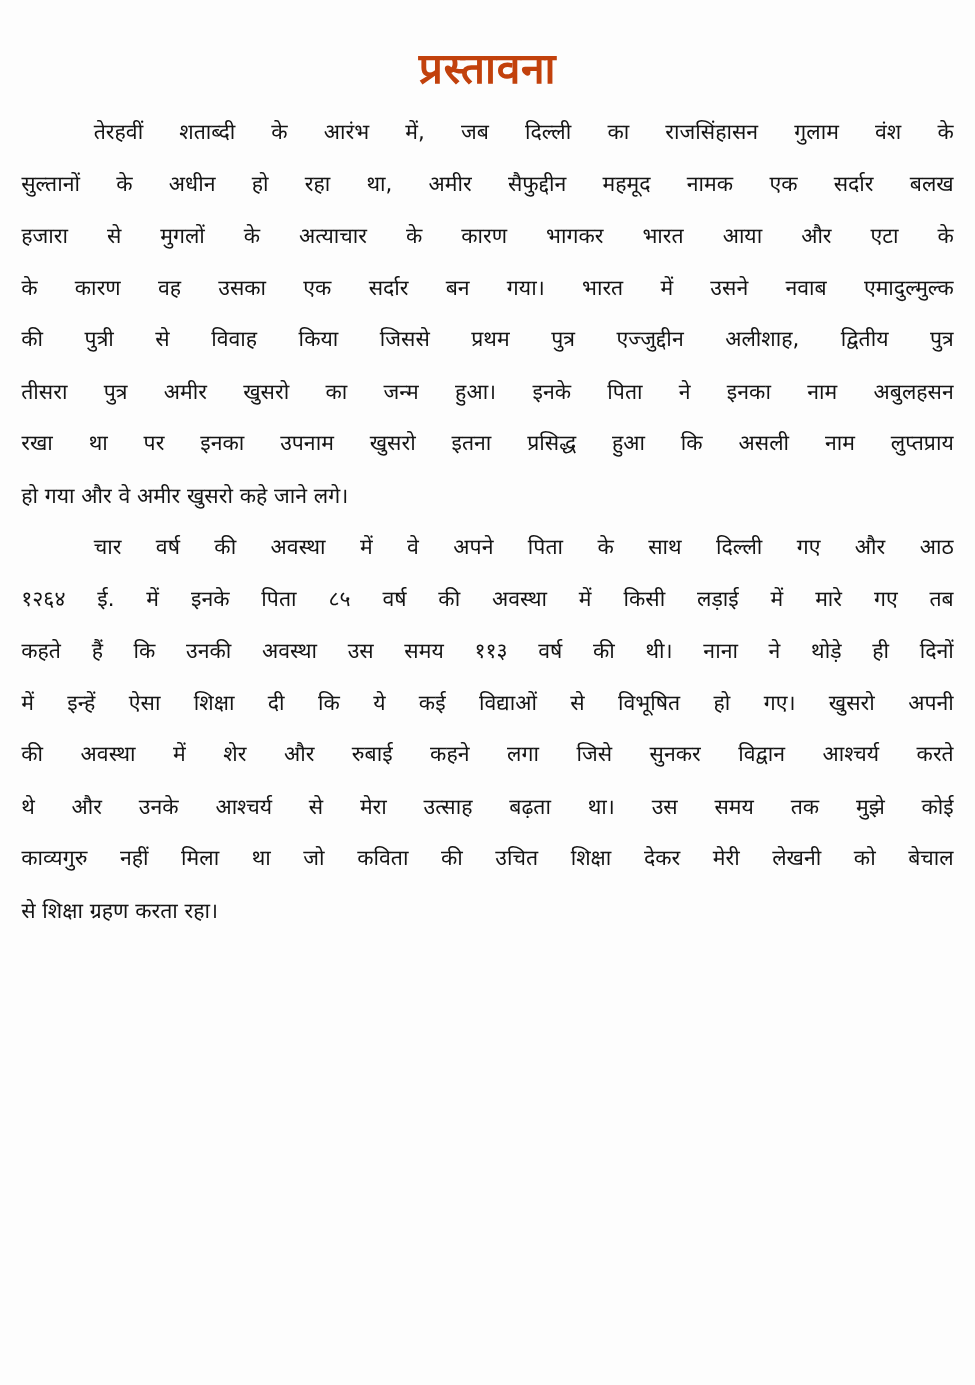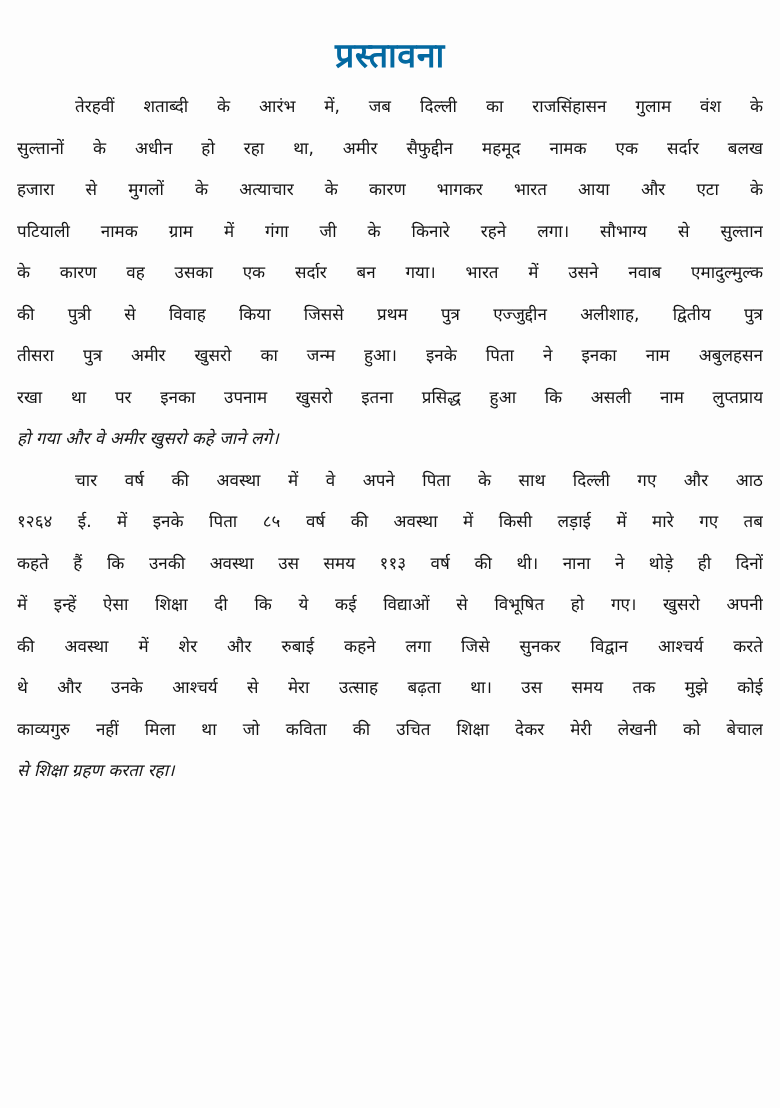--- a/index.html
+++ b/index.html
@@ -25,21 +25,21 @@
     }
     .title {
       position: absolute;
       left: 0;
       top: 30px;
       width: 780px;
       text-align: center;
       font-size: 34px;
       font-weight: bold;
       line-height: 50px;
-      color: #0369a1;
+      color: #c2410c;
       letter-spacing: 0.5px;
     }
     .body-text {
       position: absolute;
       left: 17px;
       top: 86px;
       width: 746px;
     }
     .line {
       display: block;
@@ -49,35 +49,33 @@
       white-space: nowrap;
       text-align: justify;
       text-align-last: justify;
       overflow: hidden;
     }
     .line.indent {
       padding-left: 58px;
     }
     .line.last {
       text-align-last: left;
-      font-style: italic;
     }
   </style>
 </head>
 <body>
 
 <div class="page">
   <div class="title">प्रस्तावना</div>
 
   <div class="body-text">
     <div>
       <span class="line indent">तेरहवीं शताब्दी के आरंभ में, जब दिल्ली का राजसिंहासन गुलाम वंश के</span>
       <span class="line">सुल्तानों के अधीन हो रहा था, अमीर सैफुद्दीन महमूद नामक एक सर्दार बलख</span>
       <span class="line">हजारा से मुगलों के अत्याचार के कारण भागकर भारत आया और एटा के</span>
-      <span class="line">पटियाली नामक ग्राम में गंगा जी के किनारे रहने लगा। सौभाग्य से सुल्तान</span>
       <span class="line">के कारण वह उसका एक सर्दार बन गया। भारत में उसने नवाब एमादुल्मुल्क</span>
       <span class="line">की पुत्री से विवाह किया जिससे प्रथम पुत्र एज्जुद्दीन अलीशाह, द्वितीय पुत्र</span>
       <span class="line">तीसरा पुत्र अमीर खुसरो का जन्म हुआ। इनके पिता ने इनका नाम अबुलहसन</span>
       <span class="line">रखा था पर इनका उपनाम खुसरो इतना प्रसिद्ध हुआ कि असली नाम लुप्तप्राय</span>
       <span class="line last">हो गया और वे अमीर खुसरो कहे जाने लगे।</span>
     </div>
     <div>
       <span class="line indent">चार वर्ष की अवस्था में वे अपने पिता के साथ दिल्ली गए और आठ</span>
       <span class="line">१२६४ ई. में इनके पिता ८५ वर्ष की अवस्था में किसी लड़ाई में मारे गए तब</span>
       <span class="line">कहते हैं कि उनकी अवस्था उस समय ११३ वर्ष की थी। नाना ने थोड़े ही दिनों</span>

